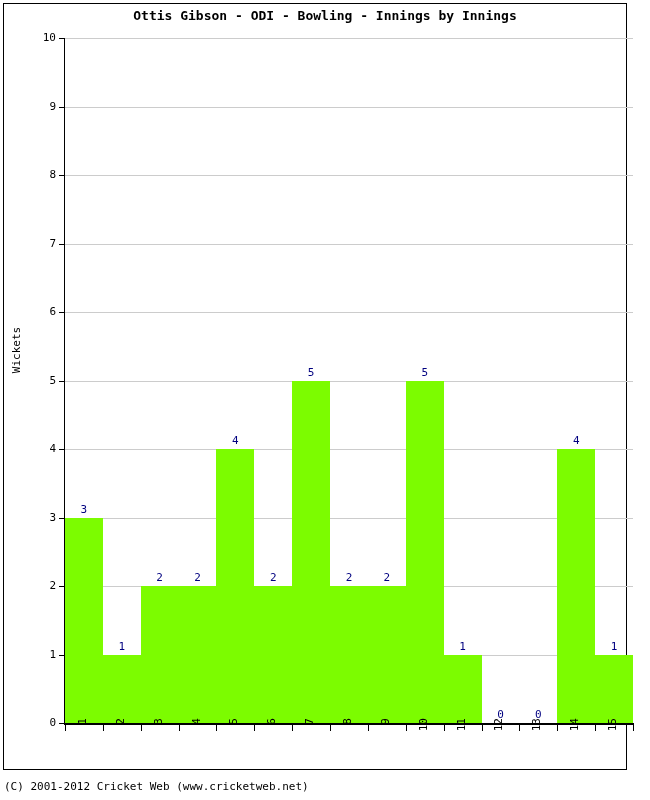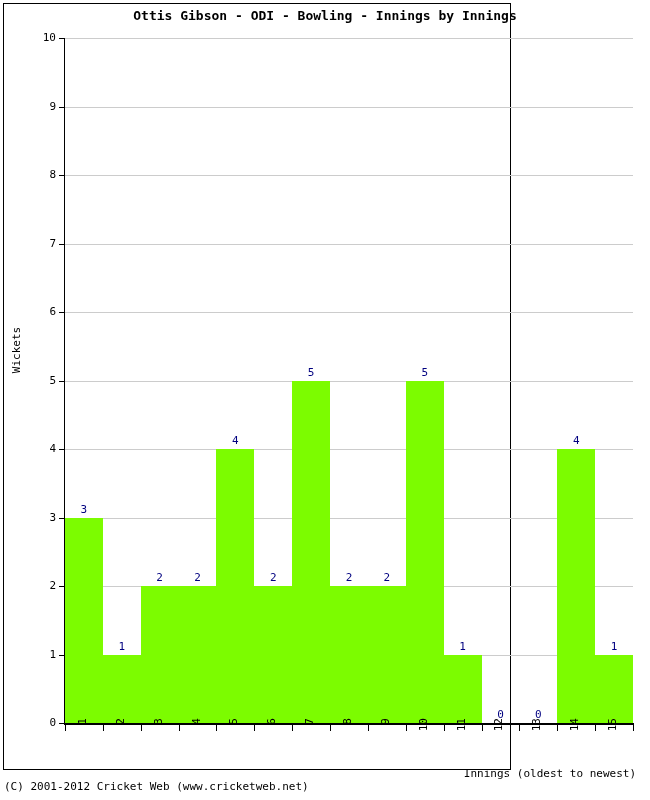--- a/index.html
+++ b/index.html
@@ -11,21 +11,21 @@
     width: 650px;
     height: 800px;
     font-family: "DejaVu Sans Mono", "Liberation Mono", monospace;
     overflow: hidden;
   }
 
   #chart-frame {
     position: absolute;
     left: 3px;
     top: 3px;
-    width: 508px;
+    width: 624px;
     height: 767px;
     border: 1px solid #000000;
     box-sizing: border-box;
     background: #ffffff;
   }
 
   
   #chart-title {
     position: absolute;
     left: 0;
@@ -296,16 +296,15 @@
       <div class="x-label" style="left: 489.467px;"><span>12</span></div>
       <div class="x-tick" style="left: 553.267px;"></div>
       <div class="x-label" style="left: 527.333px;"><span>13</span></div>
       <div class="x-tick" style="left: 591.133px;"></div>
       <div class="x-label" style="left: 565.2px;"><span>14</span></div>
       <div class="x-tick" style="left: 629px;"></div>
       <div class="x-label" style="left: 603.067px;"><span>15</span></div>
       <div class="x-tick" style="left: 61px;"></div>
     </div>
 
-  <div id="x-axis-title">Innings (oldest to newest)</div>
 </div>
 
 <div id="footer-note">(C) 2001-2012 Cricket Web (www.cricketweb.net)</div>
 
 </body></html>

